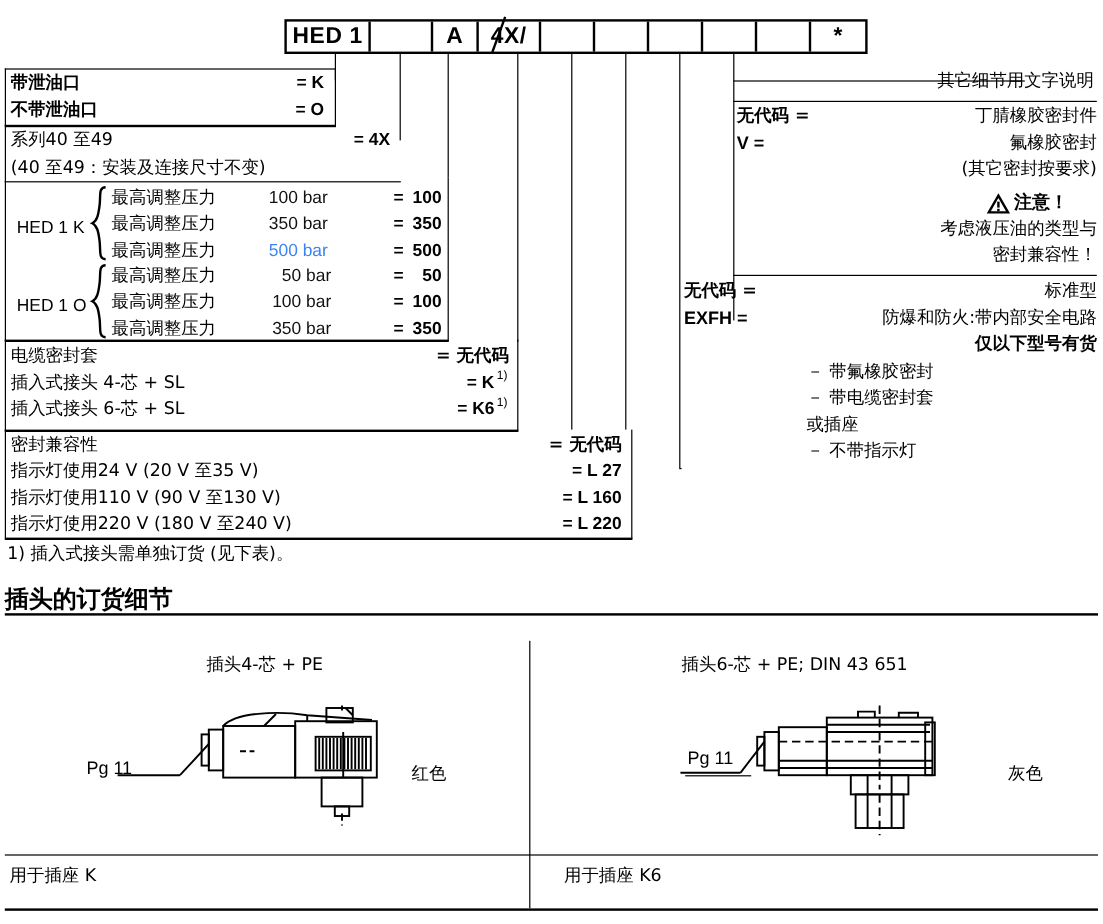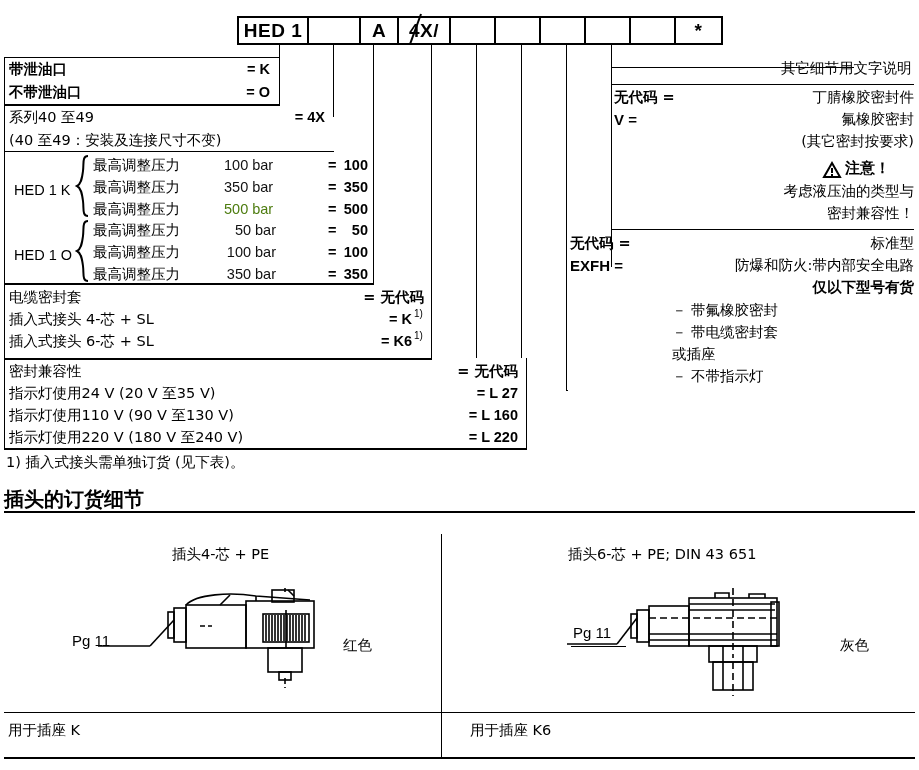--- a/index.html
+++ b/index.html
@@ -98,21 +98,21 @@
 <div class="txt s14" style="left:224px;top:158px;color:#111;">100 bar</div>
 <div class="txt s14 b" style="left:328px;top:158px;">=</div>
 <div class="txt s14 b r" style="left:300px;top:158px;width:68px;">100</div>
 
 <div class="txt cn s14" style="left:93px;top:180px;">最高调整压力</div>
 <div class="txt s14" style="left:224px;top:180px;color:#111;">350 bar</div>
 <div class="txt s14 b" style="left:328px;top:180px;">=</div>
 <div class="txt s14 b r" style="left:300px;top:180px;width:68px;">350</div>
 
 <div class="txt cn s14" style="left:93px;top:202px;">最高调整压力</div>
-<div class="txt s14" style="left:224px;top:202px;color:#4d7c0f;">500 bar</div>
+<div class="txt s14" style="left:224px;top:202px;color:#3b82f6;">500 bar</div>
 <div class="txt s14 b" style="left:328px;top:202px;">=</div>
 <div class="txt s14 b r" style="left:300px;top:202px;width:68px;">500</div>
 
 <div class="txt s14" style="left:14px;top:248px;">HED 1 O</div>
 <svg class="abs" style="left:76px;top:220px;" width="14" height="62">
   <path d="M12 1 C6 1 8 8 7 16 C6 24 5 29 1 31 C5 33 6 38 7 46 C8 54 6 61 12 61" fill="none" stroke="#000" stroke-width="2"></path>
 </svg>
 <div class="txt cn s14" style="left:93px;top:223px;">最高调整压力</div>
 <div class="txt s14 r" style="left:204px;top:223px;width:72px;color:#111;">50 bar</div>
 <div class="txt s14 b" style="left:328px;top:223px;">=</div>

